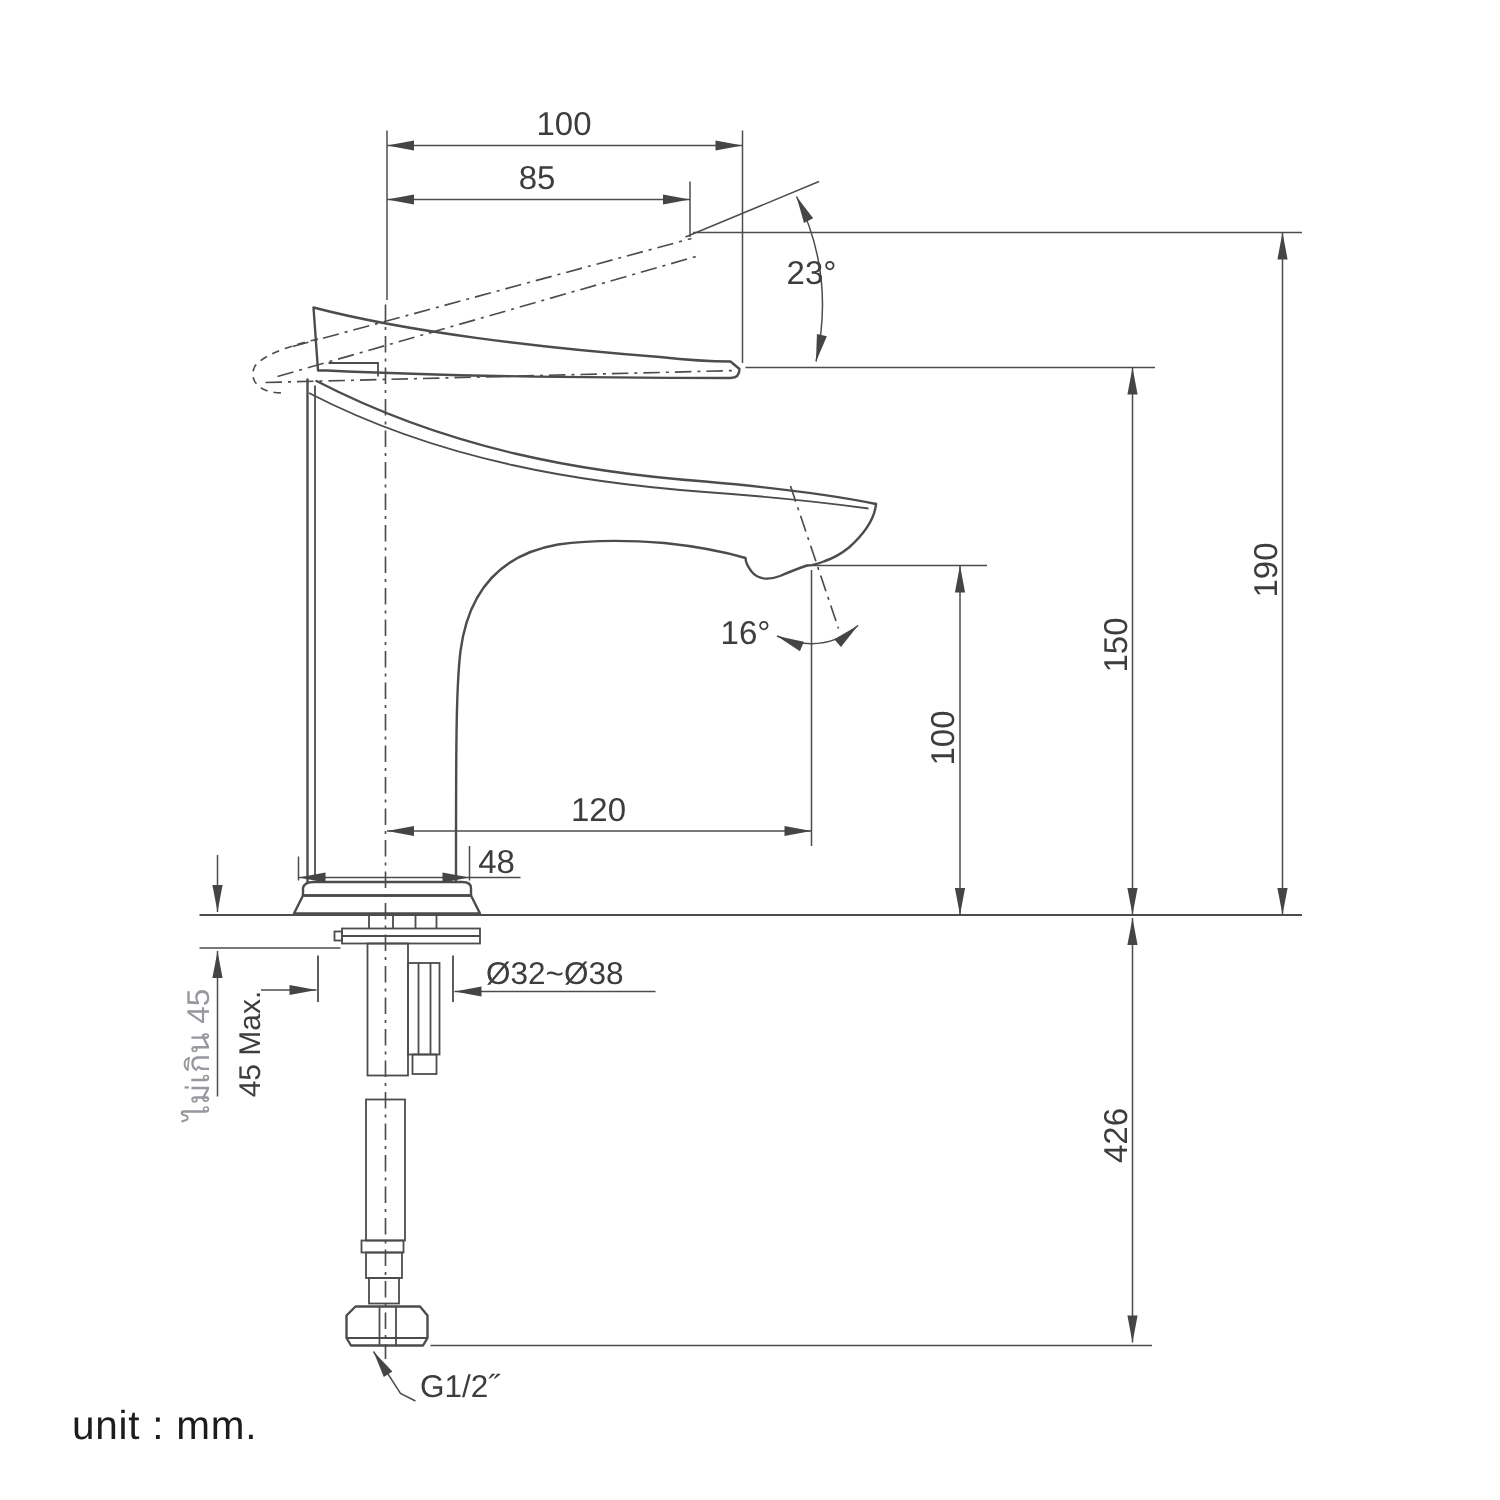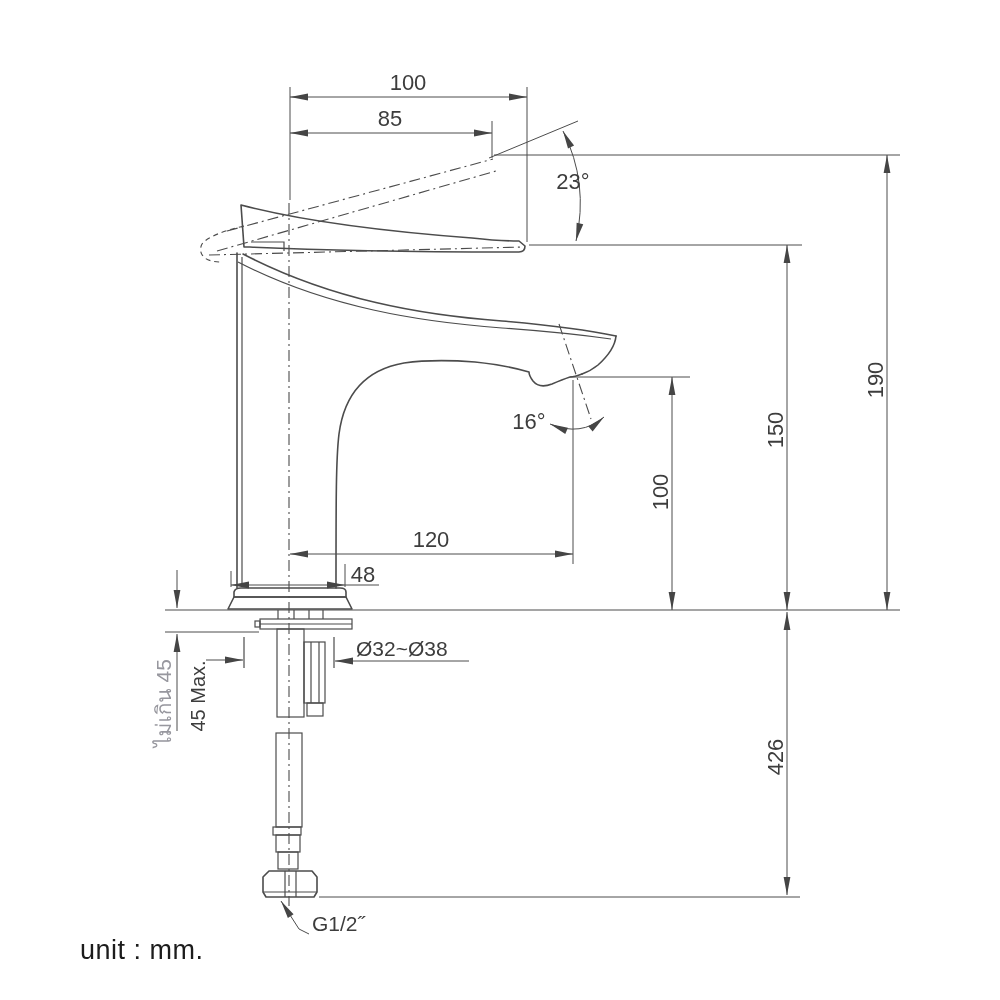--- a/index.html
+++ b/index.html
@@ -1,20 +1,20 @@
 <!DOCTYPE html>
 <html style="--line: #4c4c4c; --text: #3d3d3d; --muted: #97979e; --dark: #1c1c1c; --bg: #ffffff;"><head>
 <meta charset="utf-8">
 <style>
   :root{
     --line:#4c4c4c; --text:#3d3d3d; --muted:#97979e; --dark:#1c1c1c; --bg:#ffffff;
   }
   html,body{margin:0;padding:0;background:var(--bg);}
   .stage{position:relative;width:848px;height:1000px;background:var(--bg);
-         font-family:"Liberation Sans", sans-serif;margin-left:32px;}
+         font-family:"Liberation Sans", sans-serif;}
   svg text{font-family:"Liberation Sans", sans-serif;fill:var(--text);}
   .obj{stroke:var(--line);stroke-width:1.6;fill:none;stroke-linecap:round;stroke-linejoin:round;}
   .obj-thin{stroke:var(--line);stroke-width:1.2;fill:none;}
   .dim{stroke:var(--line);stroke-width:1;fill:none;}
   .cl{stroke:var(--line);stroke-width:1.1;fill:none;stroke-dasharray:11 4 2 4;}
   .dash{stroke:var(--line);stroke-width:1.1;fill:none;stroke-dasharray:5 4;}
   .dimtxt{font-size:22px;}
   .dimtxt-s{font-size:21px;}
   .thai{font-size:21px;fill:var(--muted);}
   .maxtxt{font-size:20px;}

